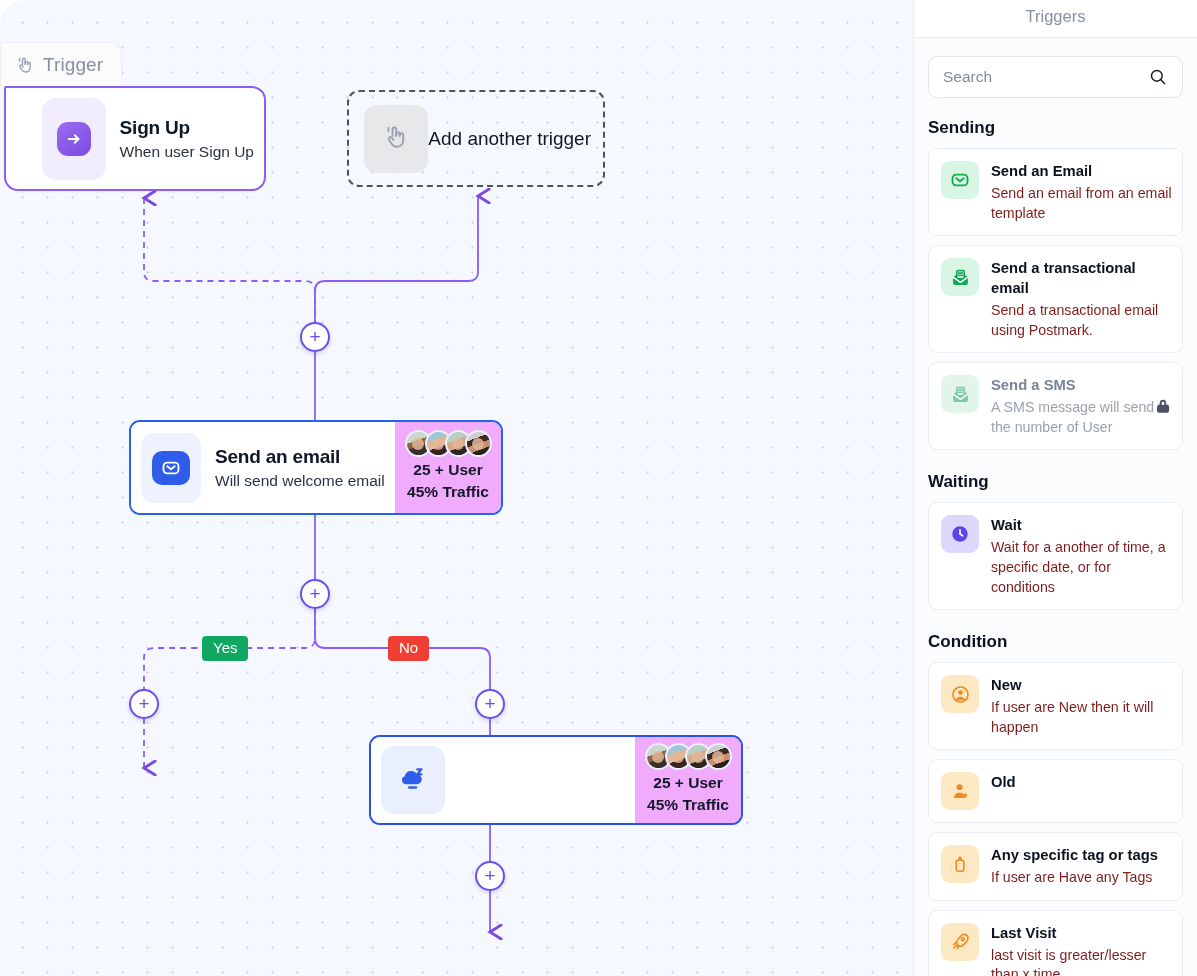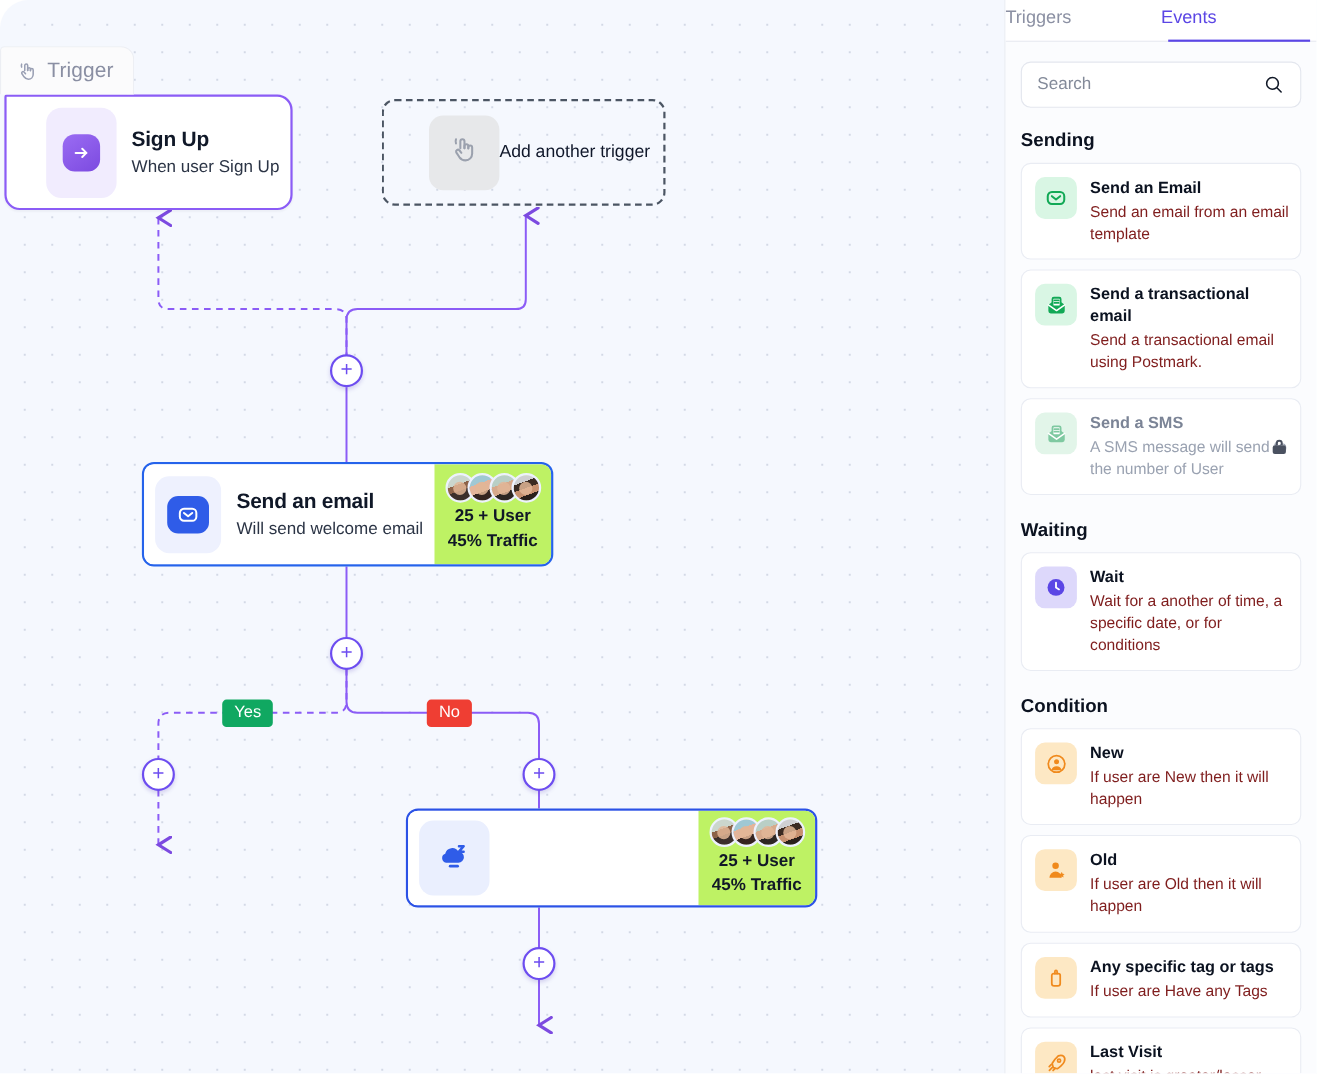--- a/index.html
+++ b/index.html
@@ -60,21 +60,21 @@
   .node-text { padding-left:14px; display:flex; flex-direction:column; justify-content:center; gap:4px; }
   .node-title { font-size:19px; font-weight:bold; color:#101828; letter-spacing:-.2px;}
   .node-sub { font-size:15.5px; color:#2b3445; }
 
   .node-addtrigger {
     left: 347px; top: 90px; width: 258px; height: 97px;
     border:2px dashed #4b5563; border-radius:12px;
     background:transparent; align-items:center; padding:0 12px;
   }
   .tile-add { width:64px; height:68px; border-radius:13px; background:#e7e8ea; color:#9ba1ae; }
-  .addtrigger-label { font-size:16px; color:#0f172a; }
+  .addtrigger-label { font-size:19px; color:#0f172a; }
 
   
   .node-email {
     left:129px; top:420px; width:374px; height:95px;
     border:2px solid #2563eb; border-radius:11px; overflow:hidden;
   }
   .node-reminder {
     left:369px; top:735px; width:374px; height:90px;
     border:2px solid #2b52e6; border-radius:11px; overflow:hidden;
   }
@@ -82,21 +82,21 @@
     flex:1; display:flex; align-items:center; padding:8px 0 8px 10px; background:#fff;
   }
   .tile-mail { width:60px; height:70px; border-radius:13px; background:#eef1fe; }
   .tile-mail .badge2 {
     width:38px;height:34px;border-radius:10px;background:#2f5ce8;
     display:flex;align-items:center;justify-content:center;color:#fff;
   }
   .tile-z { width:64px; height:68px; border-radius:13px; background:#eaeffe; color:#2f5ce8; }
 
   .stats {
-    flex:0 0 106px; background:#bef264; display:flex; flex-direction:column;
+    flex:0 0 106px; background:#f0abfc; display:flex; flex-direction:column;
     align-items:center; justify-content:center; gap:1px; padding:4px 0 6px;
   }
   .avatars { display:flex; margin-bottom:2px; }
   .avatars .av {
     width:27px;height:27px;border-radius:50%;border:2px solid #edf1fd;
     margin-left:-7px; background-size:cover; position:relative; overflow:hidden;
   }
   .avatars .av:first-child { margin-left:0; }
   .av1 { background:linear-gradient(160deg,#cbd6cd 0 38%,#8c6248 38% 58%,#3b2f2b 58%); }
   .av2 { background:linear-gradient(160deg,#9fc8d4 0 34%,#e3b49a 34% 62%,#352420 62%); }
@@ -125,21 +125,21 @@
   .blabel-no  { background:#ef3e33; left:388px; top:636px; }
 
   
   .sidebar {
     position:relative; width:284px; height:976px; background:#fbfcfe;
     flex:0 0 284px; border-left:1px solid #e9ecf3;
     display:flex; flex-direction:column; overflow:hidden;
   }
   .tabs { display:flex; height:38px; position:relative; flex:0 0 auto; background:#fff; }
   .tab {
-    flex:1; display:flex; align-items:center; justify-content:flex-start;
+    flex:1; display:flex; align-items:center; justify-content:center;
     font-size:16.5px; color:#8b90a3; position:relative; padding-bottom:6px;
   }
   .tab.active { color:#5b46e5; font-weight:normal; }
   .tab-underline-base { position:absolute; left:0; right:0; bottom:0; height:1px; background:#e7e9f0; }
   .tab.active::after {
     content:""; position:absolute; left:6px; right:6px; bottom:0; height:2.5px; background:#5b46e5; z-index:2;
   }
   .side-scroll { flex:1; overflow:hidden; padding: 14px 14px 0 14px; }
 
   .search-wrap {
@@ -315,23 +315,20 @@
     <div class="blabel blabel-no">No</div>
   </div>
 
   <div class="sidebar">
 
     <div class="tabs">
       <div class="tab-underline-base"></div>
       <div class="tab">
         <span>Triggers</span>
       </div>
-      <div class="tab active">
-        <span>Events</span>
-      </div>
     </div>
 
     <div class="side-scroll">
 
       <div class="search-wrap">
         <input type="text" value="" placeholder="Search" style="">
         <span class="search-ico">
           <svg viewBox="0 0 24 24" fill="none" stroke="currentColor" stroke-width="1.7" stroke-linecap="round">
             <circle cx="10.6" cy="10.6" r="6.4"></circle>
               <path d="M15.4 15.4L20 20"></path>
@@ -424,21 +421,20 @@
       <div class="card">
         <div class="ctile ctile-orange">
           <svg width="21" height="21" viewBox="0 0 24 24" fill="currentColor">
             <circle cx="11" cy="7" r="3.4"></circle>
             <path d="M4.6 19.4a6.4 6.4 0 0112.8 0z"></path>
             <path d="M17.4 13.2l.9 1.9 2.1.3-1.5 1.5.35 2.1-1.85-1-1.85 1 .35-2.1-1.5-1.5 2.1-.3z"></path>
           </svg>
         </div>
         <div class="card-txt">
           <div class="card-title">Old</div>
-          <div class="card-sub">If user are Old then it will happen</div>
         </div>
       </div>
 
       <div class="card">
         <div class="ctile ctile-orange">
           <svg width="20" height="20" viewBox="0 0 24 24" fill="none" stroke="currentColor" stroke-width="1.9" stroke-linecap="round" stroke-linejoin="round">
             <path d="M9.4 7.4h5.2a2 2 0 012 2v8.6a2.6 2.6 0 01-2.6 2.6h-4a2.6 2.6 0 01-2.6-2.6V9.4a2 2 0 012-2z"></path>
             <path d="M10.8 7.4V5a1.2 1.2 0 012.4 0v2.4"></path>
           </svg>
         </div>

